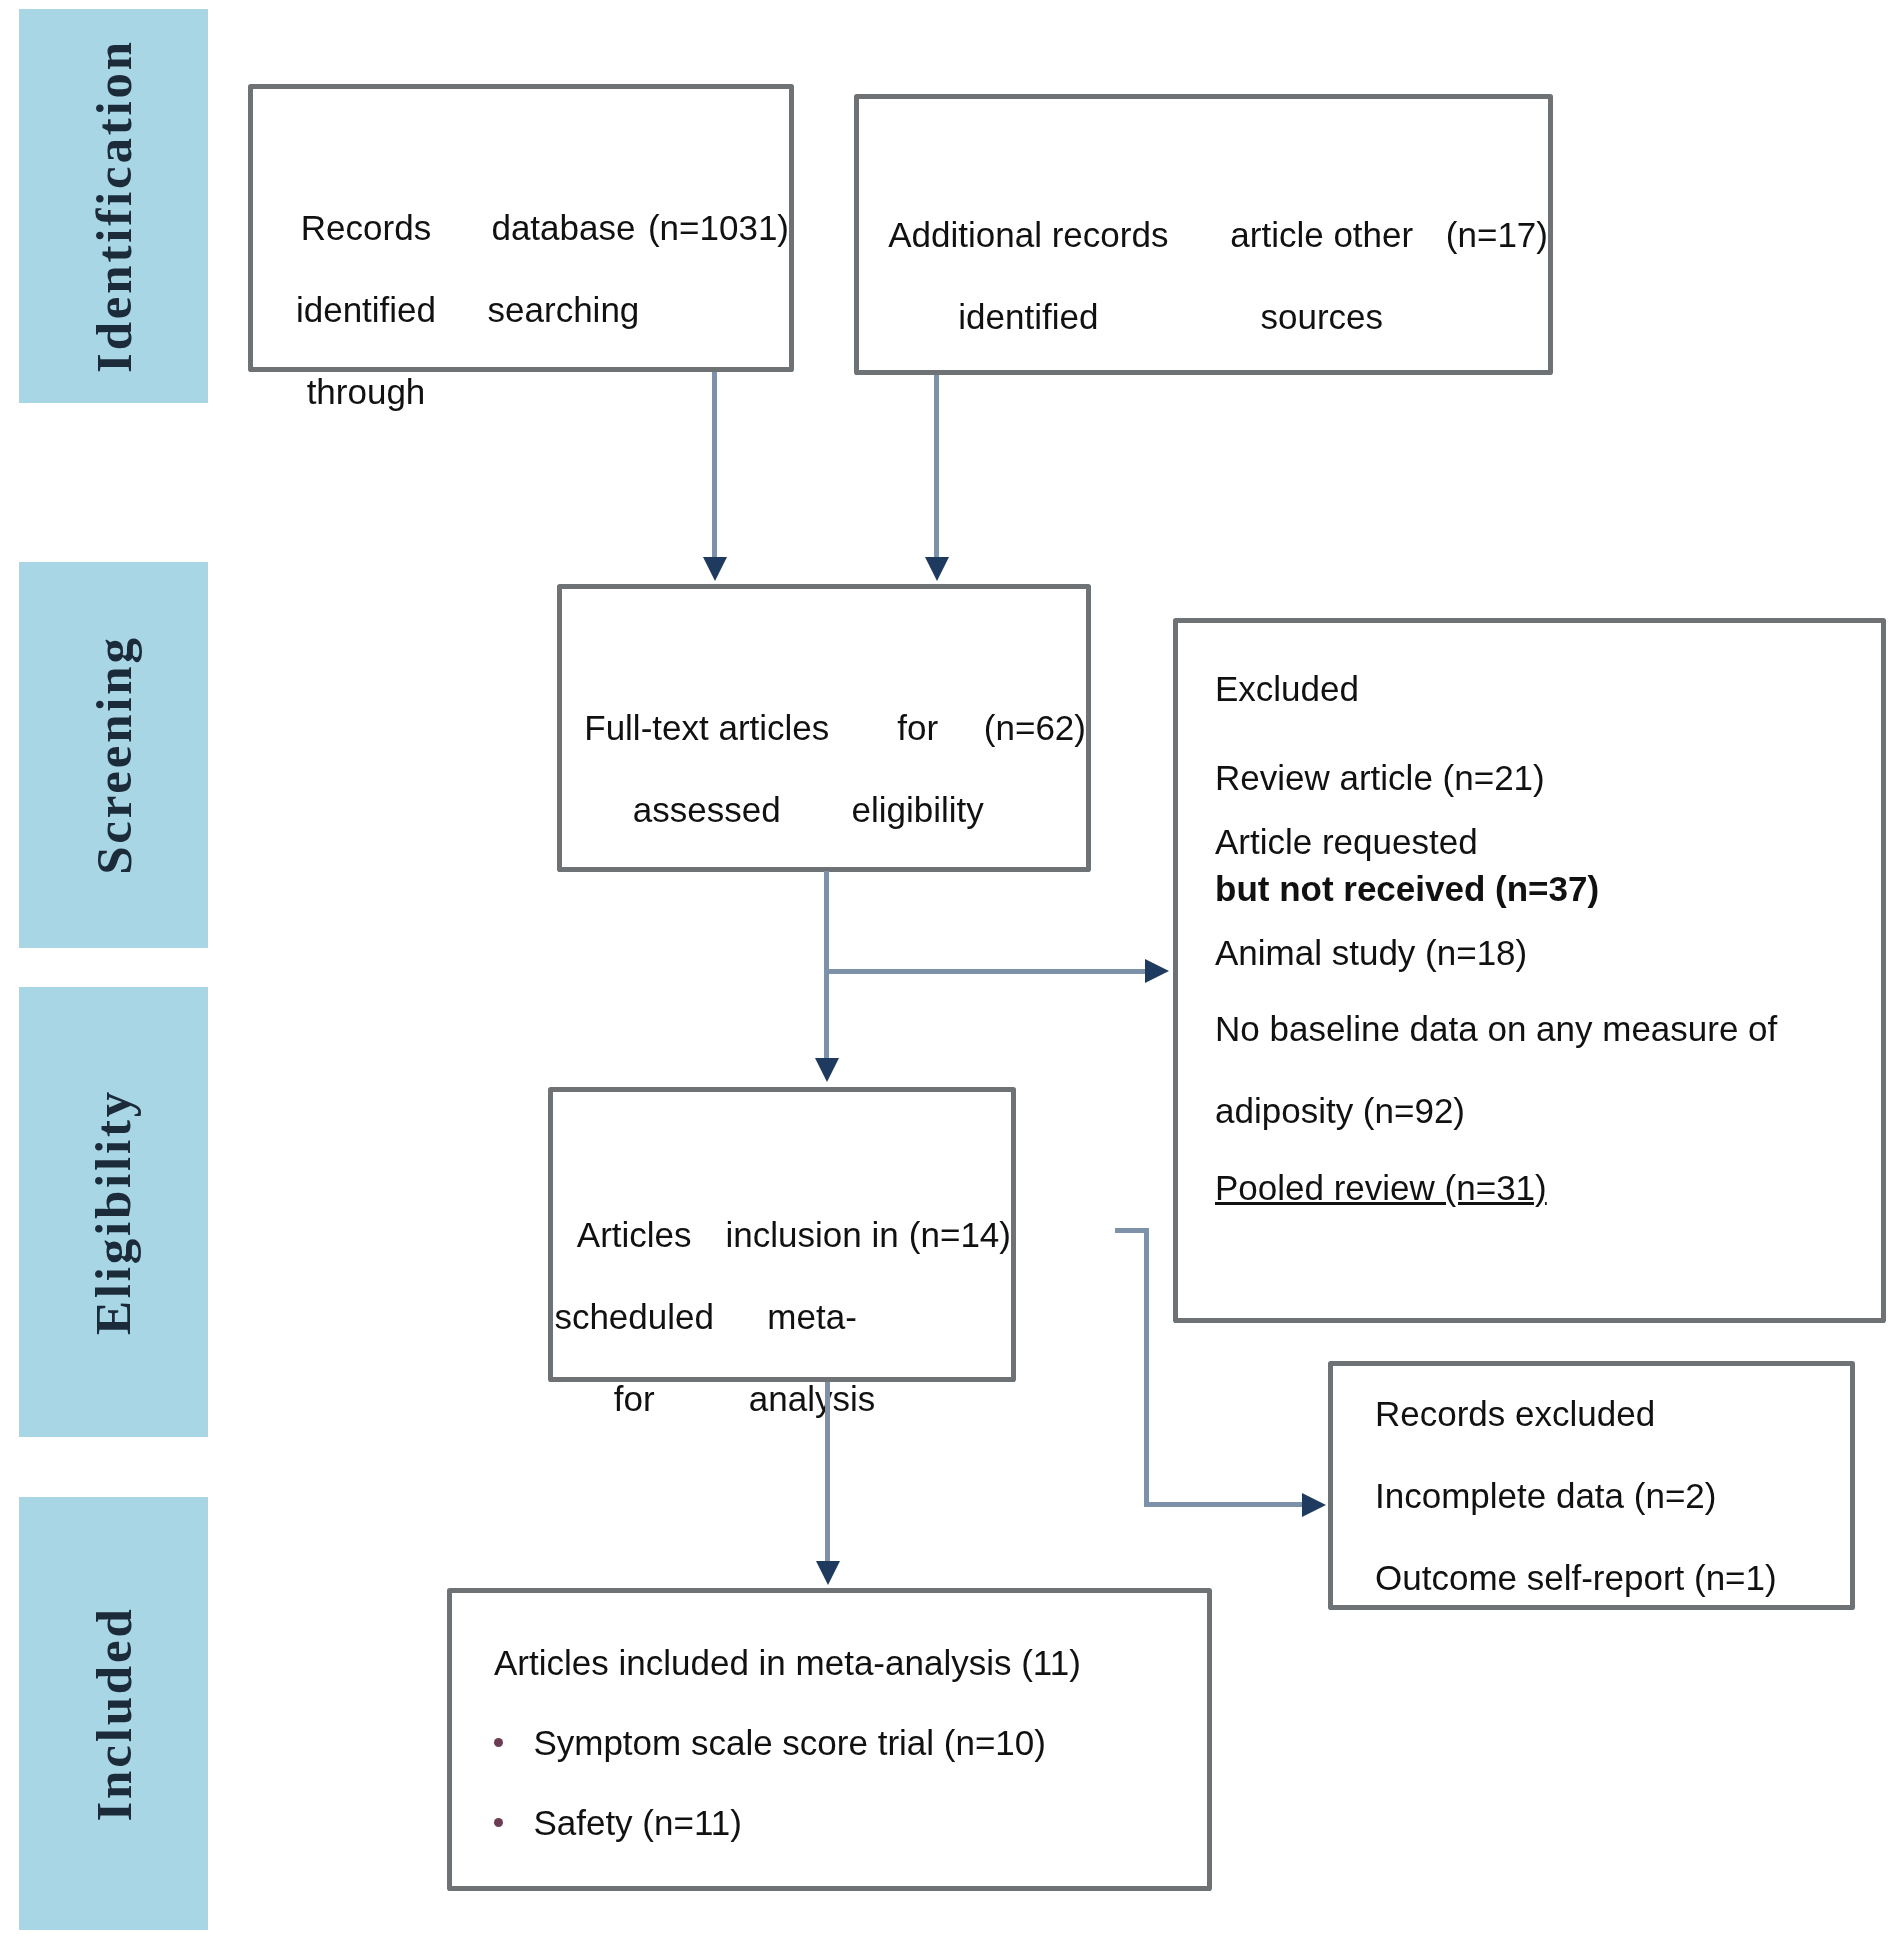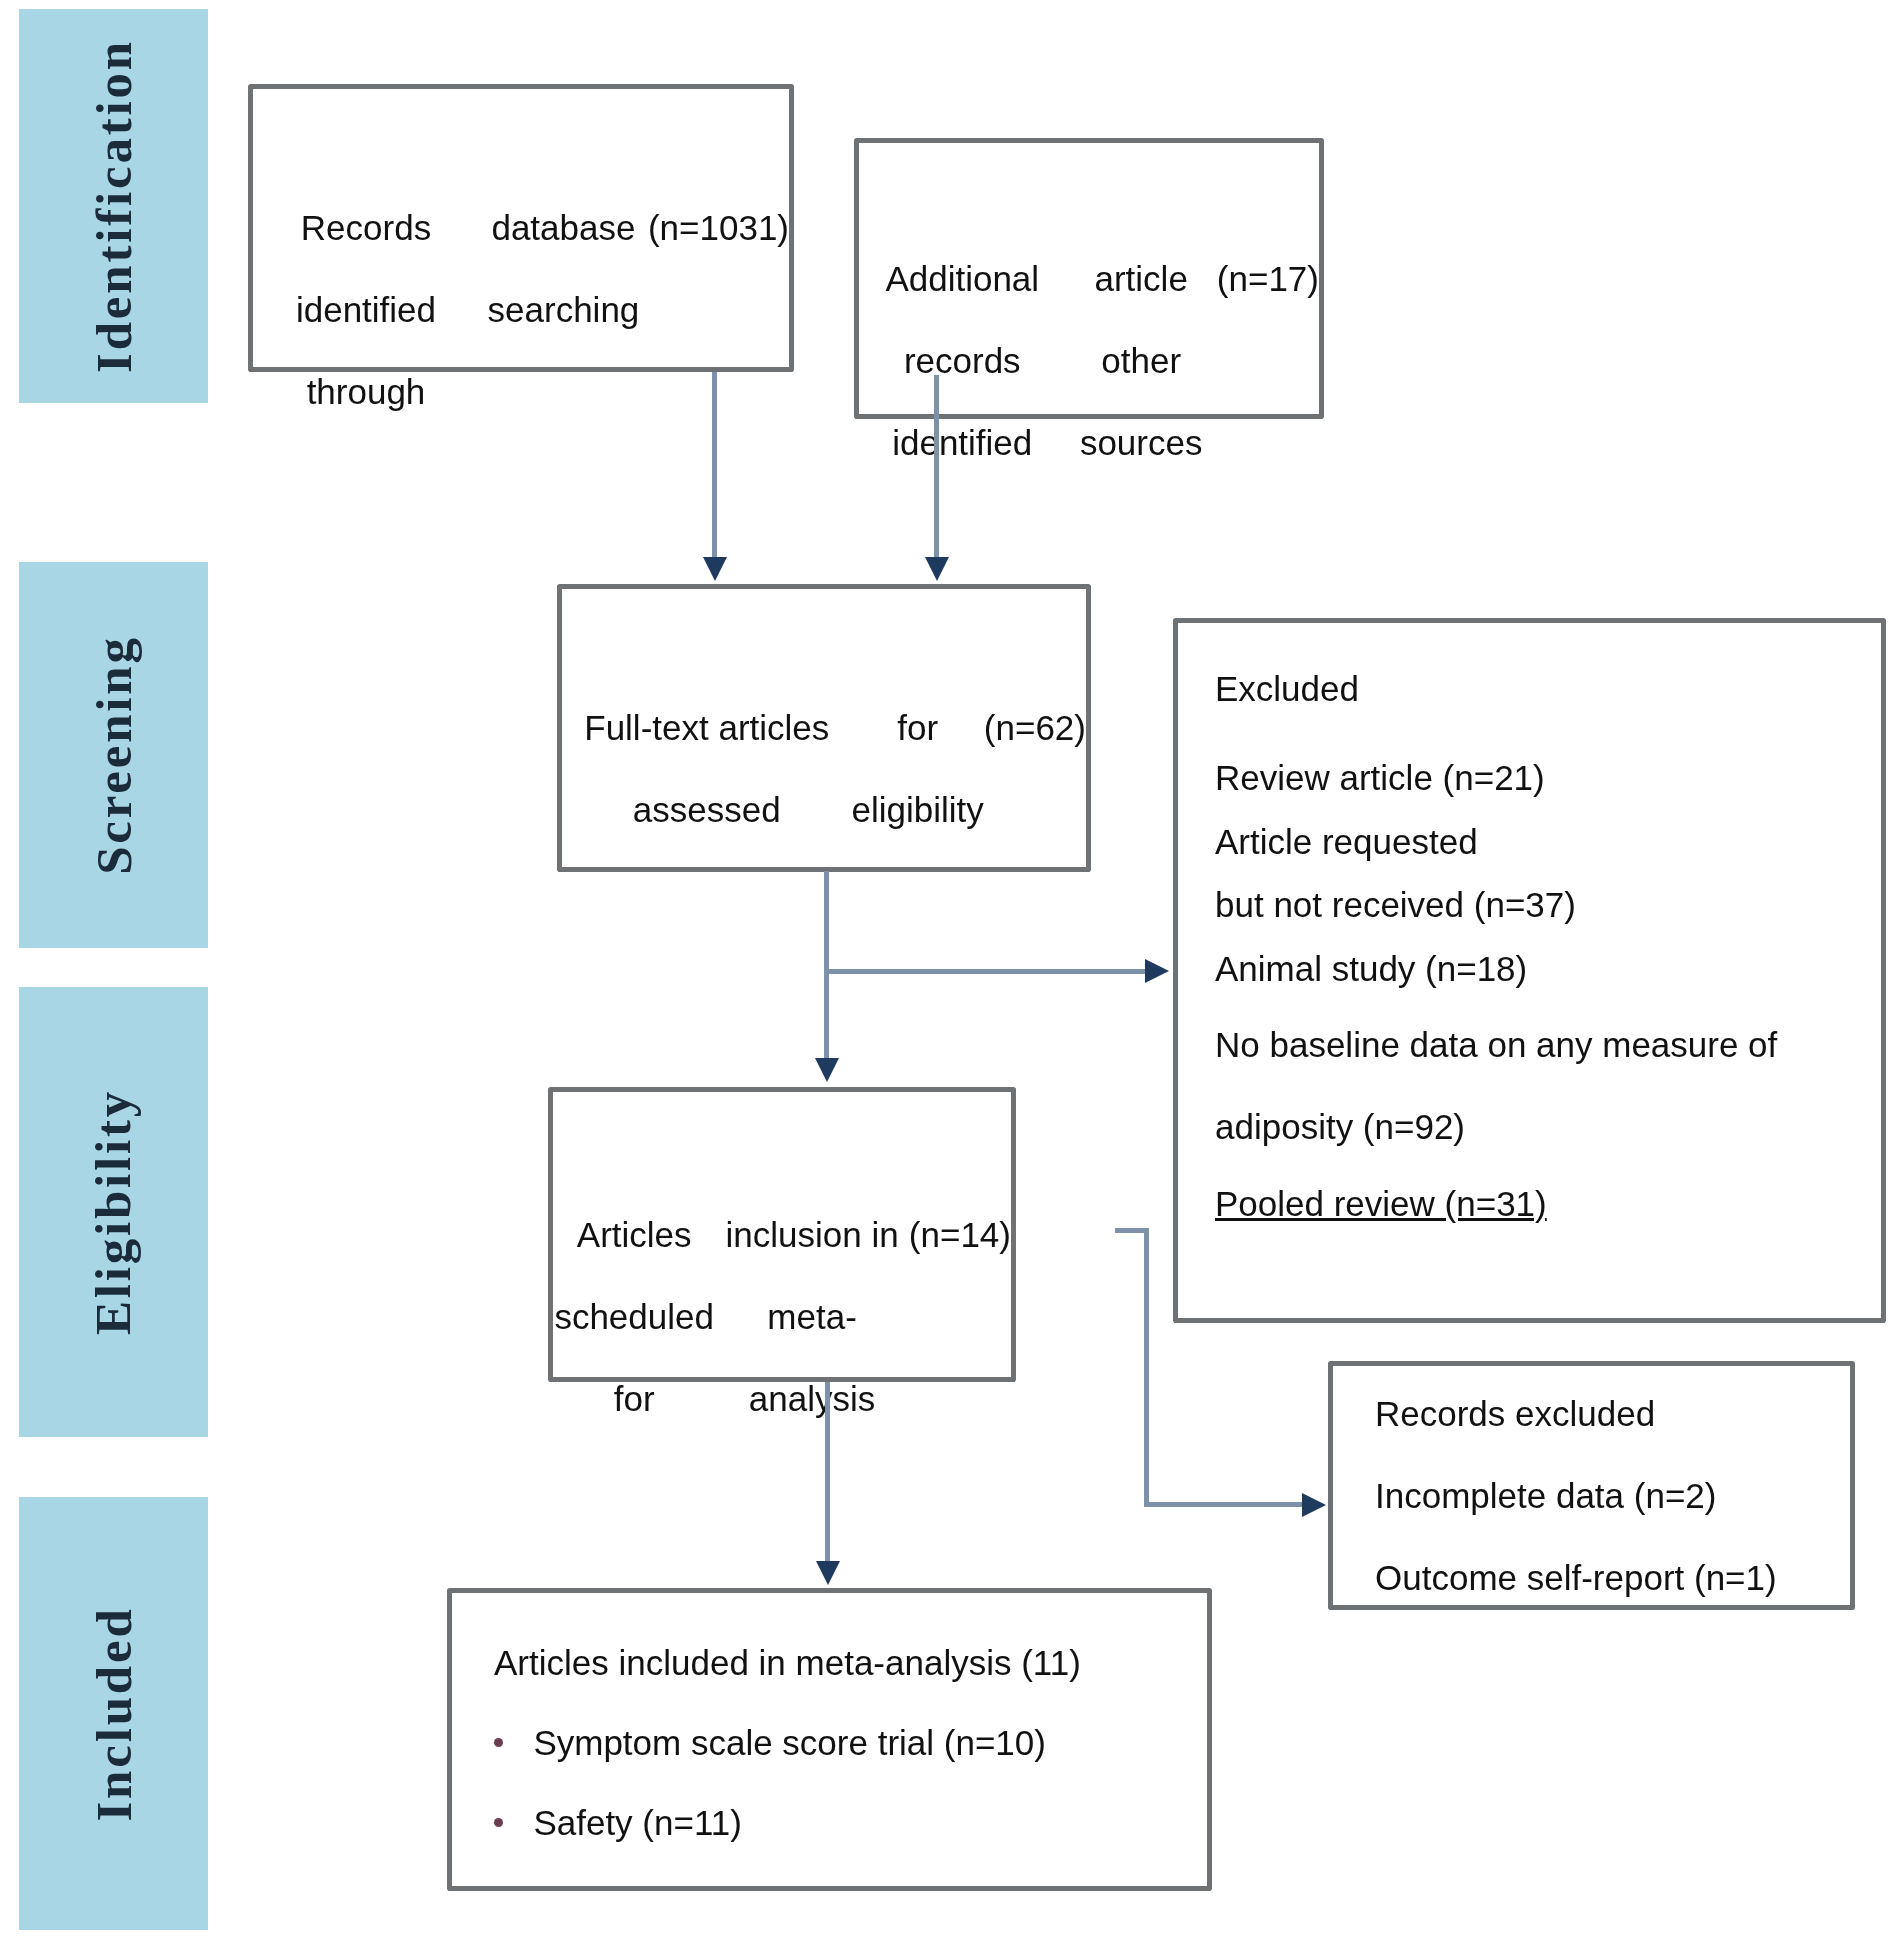--- a/index.html
+++ b/index.html
@@ -39,21 +39,21 @@
   .fbox.center{
     display:flex;flex-direction:row;
     justify-content:center;align-items:center;
     text-align:center;
   }
   .fbox.center .ln{line-height:82px;height:82px;}
   .leftbox{text-align:left;}
   .xline{height:45px;line-height:45px;white-space:nowrap;}
   .m47{margin-top:44px;} .m40{margin-top:37px;} .m39{margin-top:37px;}
   .m37{margin-top:35px;gap:16px;} .m34{margin-top:32px;text-decoration:underline;} .m33{margin-top:31px;}
-  .m20{margin-top:19px;} .m2{margin-top:18px;}
+  .m20{margin-top:19px;} .m2{margin-top:2px;font-weight:bold;}
   .bullet-row{display:flex;align-items:center;}
   .dot{
     width:9.4px;height:9.4px;border-radius:50%;
     background:#6d3c55;margin-right:14px;flex:none;
   }
   
   .line{position:absolute;background:#7d91a8;}
   .head-down{
     position:absolute;width:0;height:0;
     border-left:12px solid transparent;
@@ -84,21 +84,21 @@
   <div class="stage" style="top:1497px;height:433px;">
     <span class="rot">Included</span>
   </div>
 
   <div class="fbox center" style="left:248px;top:84px;width:546px;height:288px;">
     <div class="ln">Records identified through</div>
     <div class="ln">database searching</div>
     <div class="ln">(n=1031)</div>
   </div>
 
-  <div class="fbox center" style="left:854px;top:94px;width:470px;height:281px;margin-top:44px;">
+  <div class="fbox center" style="left:854px;top:94px;width:699px;height:281px;">
     <div class="ln">Additional records identified</div>
     <div class="ln">article other sources</div>
     <div class="ln">(n=17)</div>
   </div>
 
   <div class="line" style="left:712px;top:372px;width:4.7px;height:186px;"></div>
   <div class="head-down" style="left:703px;top:557px;"></div>
 
   <div class="line" style="left:934px;top:375px;width:4.7px;height:183px;"></div>
   <div class="head-down" style="left:925px;top:557px;"></div>

